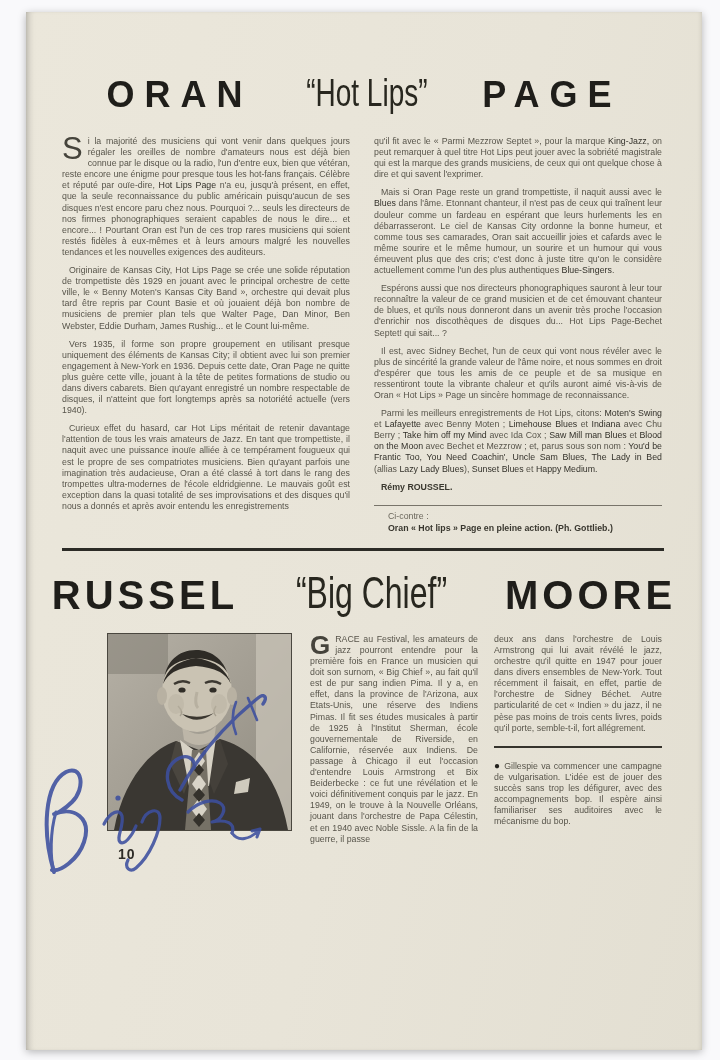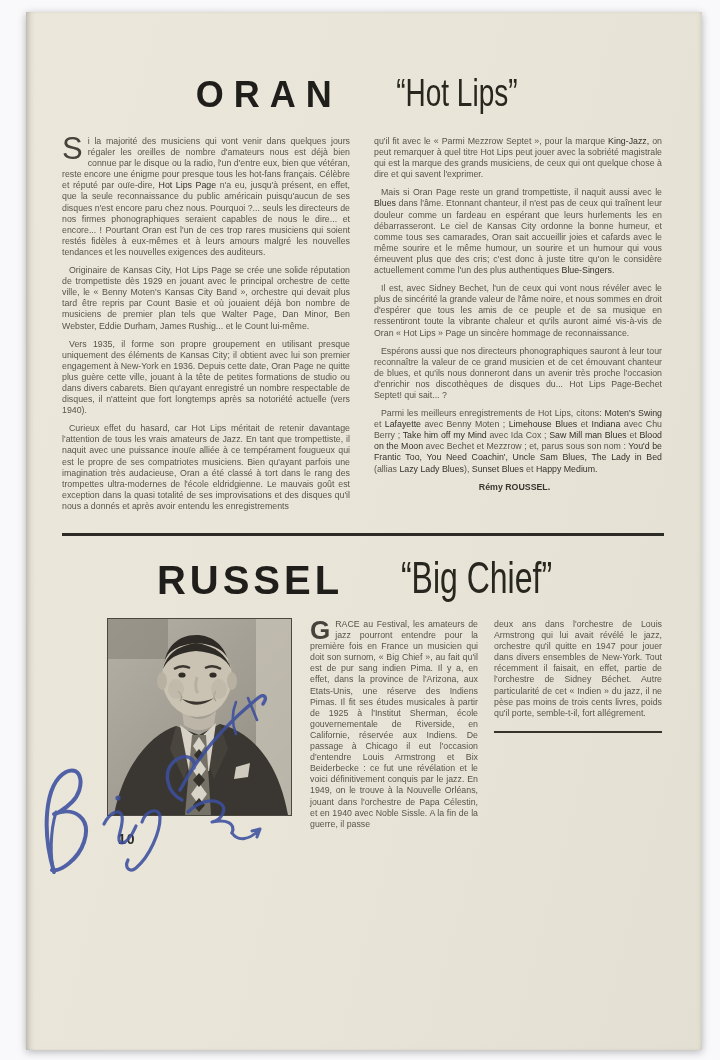--- a/index.html
+++ b/index.html
@@ -30,21 +30,21 @@
   }
   .col{flex:1;font-size:8.8px;line-height:11.1px;color:#57544a;text-align:justify;}
   .col p{margin:0 0 7px 0;text-indent:7px;}
   .col p.nodent{text-indent:0;}
   .b{font-weight:400;color:#33312a;}
   .dropcap{
     float:left;font-size:31px;line-height:23px;padding:1px 5px 0 0;
     color:#45433b;font-weight:400;
   }
   .dropcap.g{font-weight:700;font-size:26px;line-height:20px;}
-  .byline{text-align:center;font-weight:700;color:#3a382f;padding-right:14px;margin-top:2px;text-indent:0;}
+  .byline{text-align:left;font-weight:700;color:#3a382f;padding-right:14px;margin-top:2px;text-indent:0;}
   .caption{
     margin-top:12px;border-top:1px solid #78746a;padding:5px 0 0 14px;text-align:left;
   }
   .caption .c1{color:#6b675c;}
   .caption .c2{font-weight:700;color:#39372f;margin-top:1px;}
   .divider{height:3px;background:#2c2b26;margin:14px 38px 0 36px;}
   .a2-title{padding-top:22px;}
   .a2-row{display:flex;gap:16px;padding:16px 40px 0 50px;}
   .photo-col{width:186px;flex:0 0 186px;padding-left:32px;}
   .photo{
@@ -62,49 +62,55 @@
   .clear{clear:both;}
 </style>
 </head>
 <body>
 
 <div class="page">
 
   <div class="big-title a1-title">
     <span class="t-heavy">ORAN</span>
     <span class="t-quote">“Hot Lips”</span>
+    <span class="t-heavy">PAGE</span>
   </div>
 
   <div class="a1-cols">
     <div class="col">
       <p class="nodent">
         <span class="dropcap">S</span>
         <span><span>i la majorité des musiciens qui vont venir dans quelques jours régaler les oreilles de nombre d'amateurs nous est déjà bien connue par le disque ou la radio, l'un d'entre eux, bien que vétéran, reste encore une énigme pour presque tous les hot-fans français. Célèbre et réputé par ouïe-dire, </span><span class="b">Hot Lips Page</span><span> n'a eu, jusqu'à présent, en effet, que la seule reconnaissance du public américain puisqu'aucun de ses disques n'est encore paru chez nous. Pourquoi ?... seuls les directeurs de nos firmes phonographiques seraient capables de nous le dire... et encore... ! Pourtant Oran est l'un de ces trop rares musiciens qui soient restés fidèles à eux-mêmes et à leurs amours malgré les nouvelles tendances et les nouvelles exigences des auditeurs.</span></span>
       </p>
       <div class="clear"></div>
       <p><span>Originaire de Kansas City, Hot Lips Page se crée une solide réputation de trompettiste dès 1929 en jouant avec le principal orchestre de cette ville, le « Benny Moten's Kansas City Band », orchestre qui devait plus tard être repris par Count Basie et où jouaient déjà bon nombre de musiciens de premier plan tels que Walter Page, Dan Minor, Ben Webster, Eddie Durham, James Rushig... et le Count lui-même.</span></p>
       <p><span>Vers 1935, il forme son propre groupement en utilisant presque uniquement des éléments de Kansas City; il obtient avec lui son premier engagement à New-York en 1936. Depuis cette date, Oran Page ne quitte plus guère cette ville, jouant à la tête de petites formations de studio ou dans divers cabarets. Bien qu'ayant enregistré un nombre respectable de disques, il n'atteint que fort longtemps après sa notoriété actuelle (vers 1940).</span></p>
       <p><span>Curieux effet du hasard, car Hot Lips méritait de retenir davantage l'attention de tous les vrais amateurs de Jazz. En tant que trompettiste, il naquit avec une puissance inouïe alliée à ce tempérament fougueux qui est le propre de ses compatriotes musiciens. Bien qu'ayant parfois une imagination très audacieuse, Oran a été classé à tort dans le rang des trompettes ultra-modernes de l'école eldridgienne. Le mauvais goût est exception dans la quasi totalité de ses improvisations et des disques qu'il nous a donnés et après avoir entendu les enregistrements</span></p>
     </div>
 
     <div class="col">
       <p class="nodent"><span>qu'il fit avec le « Parmi Mezzrow Septet », pour la marque </span><span class="b">King-Jazz,</span><span> on peut remarquer à quel titre Hot Lips peut jouer avec la sobriété magistrale qui est la marque des grands musiciens, de ceux qui ont quelque chose à dire et qui savent l'exprimer.</span></p>
       <p><span>Mais si Oran Page reste un grand trompettiste, il naquit aussi avec le </span><span class="b">Blues</span><span> dans l'âme. Etonnant chanteur, il n'est pas de ceux qui traînent leur douleur comme un fardeau en espérant que leurs hurlements les en débarrasseront. Le ciel de Kansas City ordonne la bonne humeur, et comme tous ses camarades, Oran sait accueillir joies et cafards avec le même sourire et le même humour, un sourire et un humour qui vous émeuvent plus que des cris; c'est donc à juste titre qu'on le considère actuellement comme l'un des plus authentiques </span><span class="b">Blue-Singers</span><span>.</span></p>
+      <p><span>Espérons aussi que nos directeurs phonographiques sauront à leur tour reconnaître la valeur de ce grand musicien et de cet émouvant chanteur de blues, et qu'ils nous donneront dans un avenir très proche l'occasion d'enrichir nos discothèques de disques du... Hot Lips Page-Bechet Septet! qui sait... ?</span></p>
       <p><span>Il est, avec Sidney Bechet, l'un de ceux qui vont nous révéler avec le plus de sincérité la grande valeur de l'âme noire, et nous sommes en droit d'espérer que tous les amis de ce peuple et de sa musique en ressentiront toute la vibrante chaleur et qu'ils auront aimé vis-à-vis de Oran « Hot Lips » Page un sincère hommage de reconnaissance.</span></p>
-      <p><span>Espérons aussi que nos directeurs phonographiques sauront à leur tour reconnaître la valeur de ce grand musicien et de cet émouvant chanteur de blues, et qu'ils nous donneront dans un avenir très proche l'occasion d'enrichir nos discothèques de disques du... Hot Lips Page-Bechet Septet! qui sait... ?</span></p>
       <p><span>Parmi les meilleurs enregistrements de Hot Lips, citons: </span><span class="b">Moten's Swing</span><span> et </span><span class="b">Lafayette</span><span> avec Benny Moten ; </span><span class="b">Limehouse Blues</span><span> et </span><span class="b">Indiana</span><span> avec Chu Berry ; </span><span class="b">Take him off my Mind</span><span> avec Ida Cox ; </span><span class="b">Saw Mill man Blues</span><span> et </span><span class="b">Blood on the Moon</span><span> avec Bechet et Mezzrow ; et, parus sous son nom : </span><span class="b">You'd be Frantic Too, You Need Coachin', Uncle Sam Blues, The Lady in Bed</span><span> (allias </span><span class="b">Lazy Lady Blues</span><span>), </span><span class="b">Sunset Blues</span><span> et </span><span class="b">Happy Medium.</span></p>
       <p class="byline">Rémy ROUSSEL.</p>
+      <div class="caption">
+        <div class="c1">Ci-contre :</div>
+        <div class="c2">Oran « Hot lips » Page en pleine action. (Ph. Gottlieb.)</div>
+      </div>
     </div>
   </div>
 
   <div class="divider"></div>
 
   <div class="big-title a2-title">
     <span class="t-heavy">RUSSEL</span>
     <span class="t-quote">“Big Chief”</span>
+    <span class="t-heavy">MOORE</span>
   </div>
 
   <div class="a2-row">
 
     <div class="photo-col">
 
       <svg class="photo" viewBox="0 0 183 196" aria-hidden="true">
         <defs>
           <linearGradient id="gph" x1="0" y1="0" x2="1" y2="1">
             <stop offset="0" stop-color="#b5b0a5"></stop>
@@ -166,20 +172,21 @@
     <div class="a2col">
       <p>
         <span class="dropcap g">G</span>
         <span><span>RACE au Festival, les amateurs de jazz pourront entendre pour la première fois en France un musicien qui doit son surnom, « Big Chief », au fait qu'il est de pur sang indien Pima. Il y a, en effet, dans la province de l'Arizona, aux Etats-Unis, une réserve des Indiens Pimas. Il fit ses études musicales à partir de 1925 à l'Institut Sherman, école gouvernementale de Riverside, en Californie, réservée aux Indiens. De passage à Chicago il eut l'occasion d'entendre Louis Armstrong et Bix Beiderbecke : ce fut une révélation et le voici définitivement conquis par le jazz. En 1949, on le trouve à la Nouvelle Orléans, jouant dans l'orchestre de Papa Célestin, et en 1940 avec Noble Sissle. A la fin de la guerre, il passe</span></span>
       </p>
     </div>
 
     <div class="a2col">
       <p><span>deux ans dans l'orchestre de Louis Armstrong qui lui avait révélé le jazz, orchestre qu'il quitte en 1947 pour jouer dans divers ensembles de New-York. Tout récemment il faisait, en effet, partie de l'orchestre de Sidney Béchet. Autre particularité de cet « Indien » du jazz, il ne pèse pas moins de trois cents livres, poids qu'il porte, semble-t-il, fort allégrement.</span></p>
       <div class="mini-rule"></div>
+      <p><span class="bullet">●</span><span><span> Gillespie va commencer une campagne de vulgarisation. L'idée est de jouer des succès sans trop les défigurer, avec des accompagnements bop. Il espère ainsi familiariser ses auditoires avec le mécanisme du bop.</span></span></p>
     </div>
   </div>
 
   <svg class="signature" viewBox="0 0 260 215" aria-hidden="true">
     <g fill="none" stroke="#3d4f9f" stroke-linecap="round" stroke-linejoin="round" opacity="0.88">
 
       <path d="M24,200 C12,160 14,112 36,100 C52,92 56,116 42,130 C34,138 26,142 24,142 C44,134 62,146 54,170 C48,188 30,200 22,198" stroke-width="4"></path>
       <path d="M24,200 C20,186 20,160 26,140" stroke-width="3"></path>
 
       <path d="M74,152 C80,140 90,136 92,144 C94,154 86,166 90,170 C94,174 102,164 106,154" stroke-width="3.2"></path>

